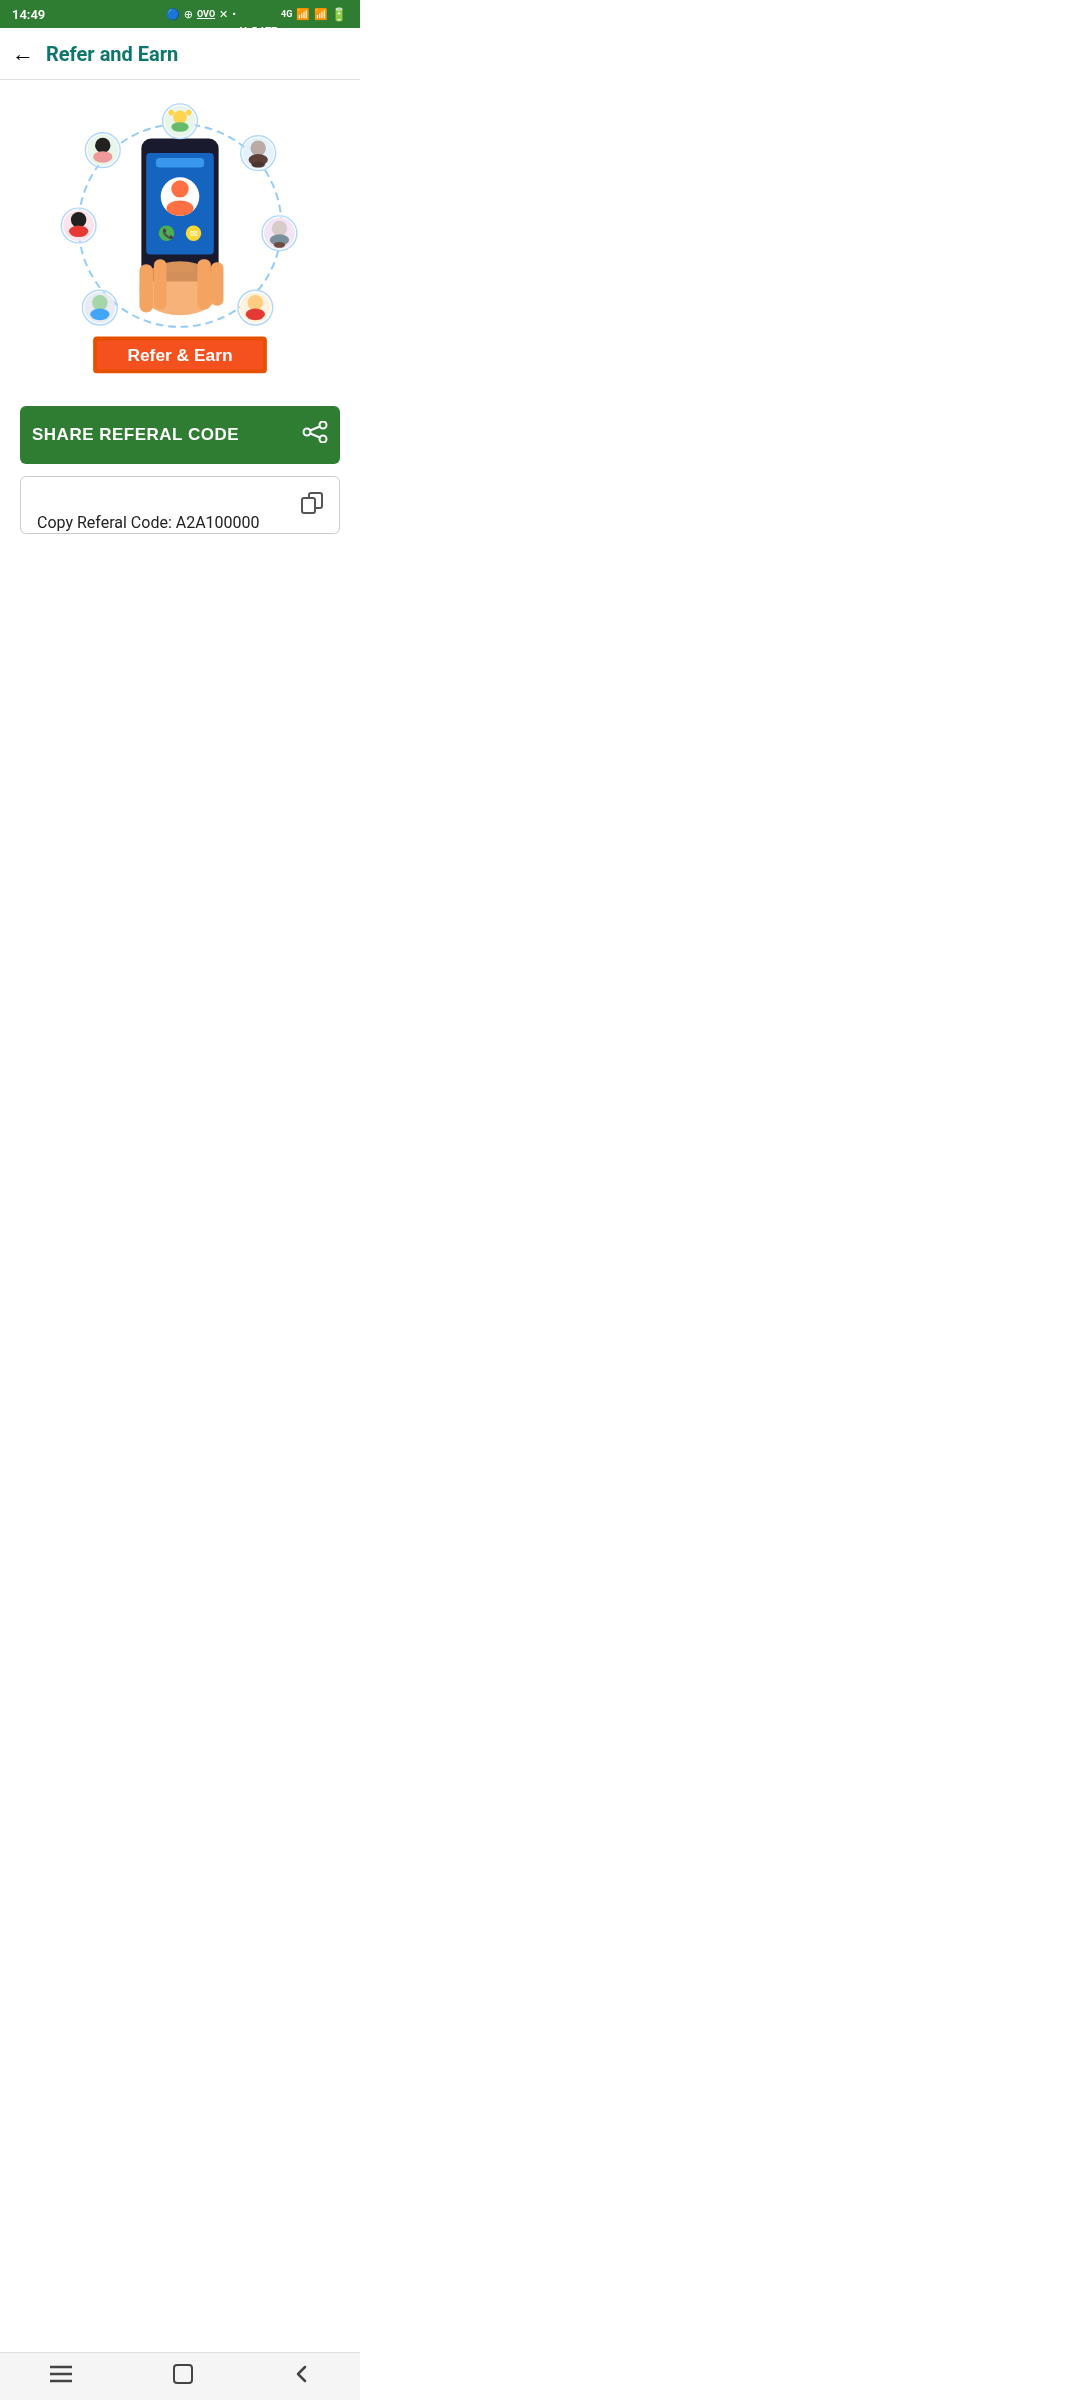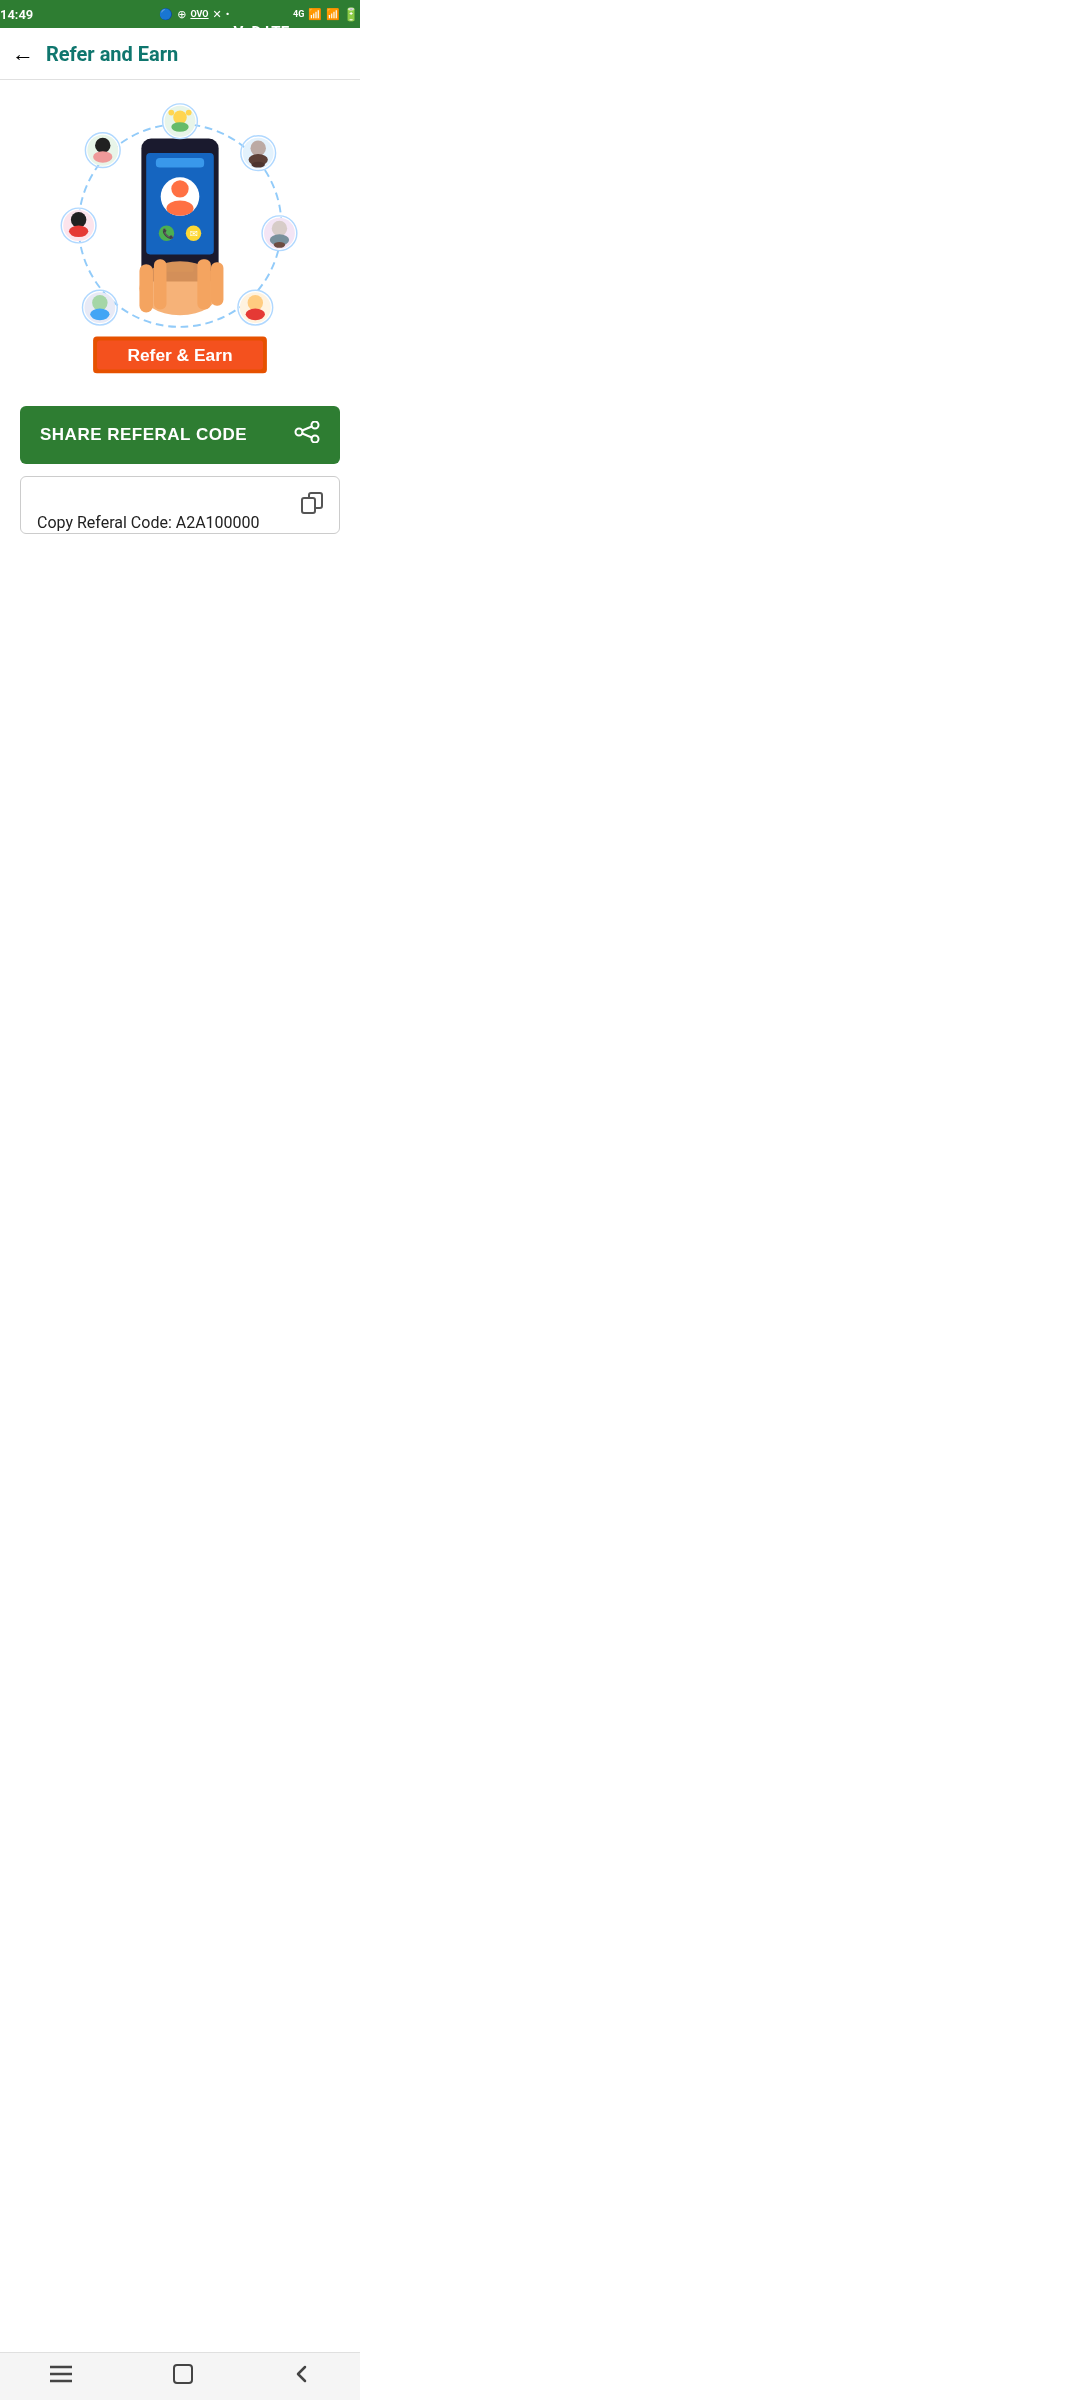--- a/index.html
+++ b/index.html
@@ -18,21 +18,21 @@
     }
 
     
     .status-bar {
       background: #2e7d32;
       width: 100%;
       height: 28px;
       display: flex;
       align-items: center;
       justify-content: space-between;
-      padding: 0 0;
+      padding: 0 12px;
     }
 
     .status-time {
       color: white;
       font-size: 13px;
       font-weight: 600;
     }
 
     .status-icons {
       display: flex;
@@ -98,21 +98,21 @@
 
     .share-button {
       background: #2e7d32;
       border: none;
       border-radius: 6px;
       width: 100%;
       height: 58px;
       display: flex;
       align-items: center;
       justify-content: space-between;
-      padding: 0 20px;
+      padding: 0 12px;
       cursor: pointer;
     }
 
     .share-button-label {
       color: #ffffff;
       font-size: 17px;
       font-weight: 700;
       letter-spacing: 0.5px;
     }
 
@@ -173,21 +173,21 @@
 <body>
 
 <div class="status-bar">
   <span class="status-time">14:49</span>
   <div class="status-icons">
     <span style="font-size:11px;">🔵</span>
     <span style="font-size:11px;">⊕</span>
     <span style="font-size:9px; font-weight:bold;text-decoration:underline;">OVO</span>
     <span style="font-size:11px;">✕</span>
     <span>•</span>
-    <span style="font-size:15px; font-weight:bold;margin-top:35px;">VoD LTE</span>
+    <span style="font-size:10px; font-weight:bold;margin-top:35px;">VoD LTE</span>
     <span style="font-size:9px; font-weight:bold;">4G</span>
     <span style="font-size:11px;">📶</span>
     <span style="font-size:11px;">📶</span>
     <span style="font-size:13px;">🔋</span>
   </div>
 </div>
 
 <div class="app-bar">
   <span class="back-arrow">←</span>
   <span class="app-bar-title">Refer and Earn</span>

